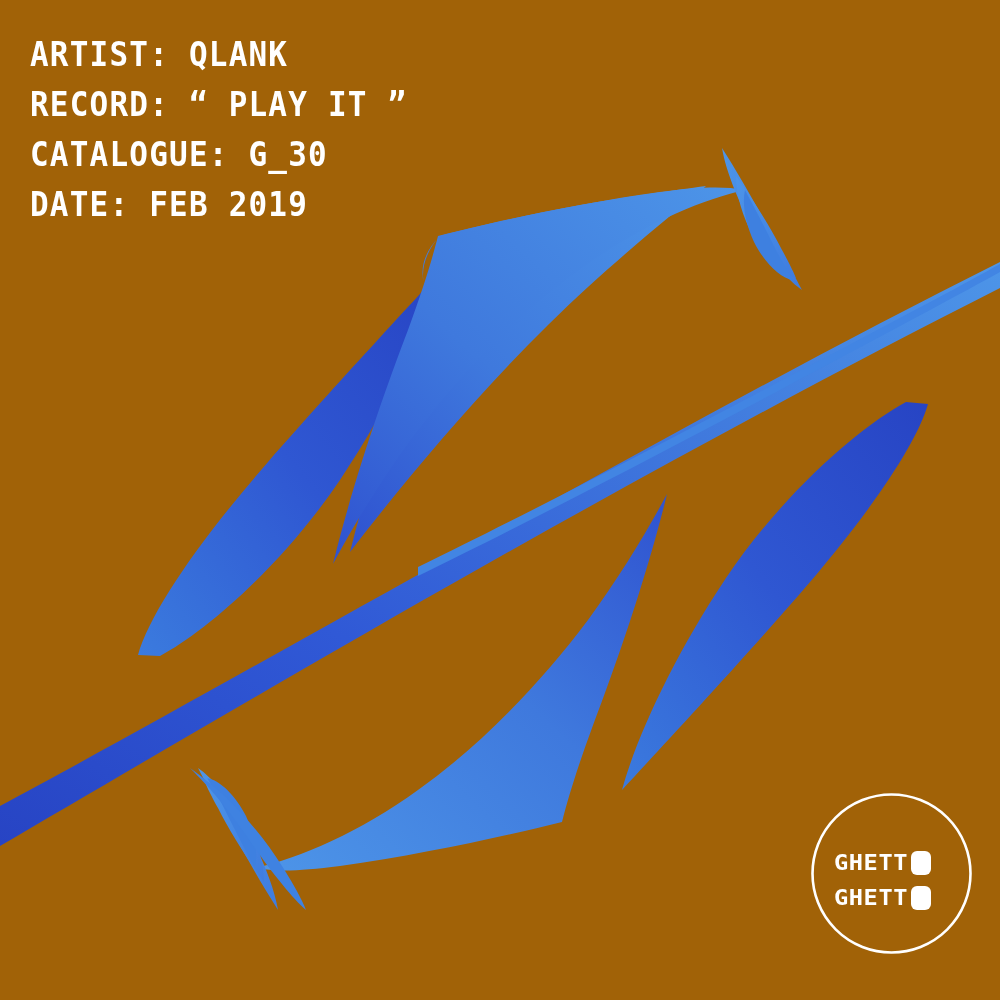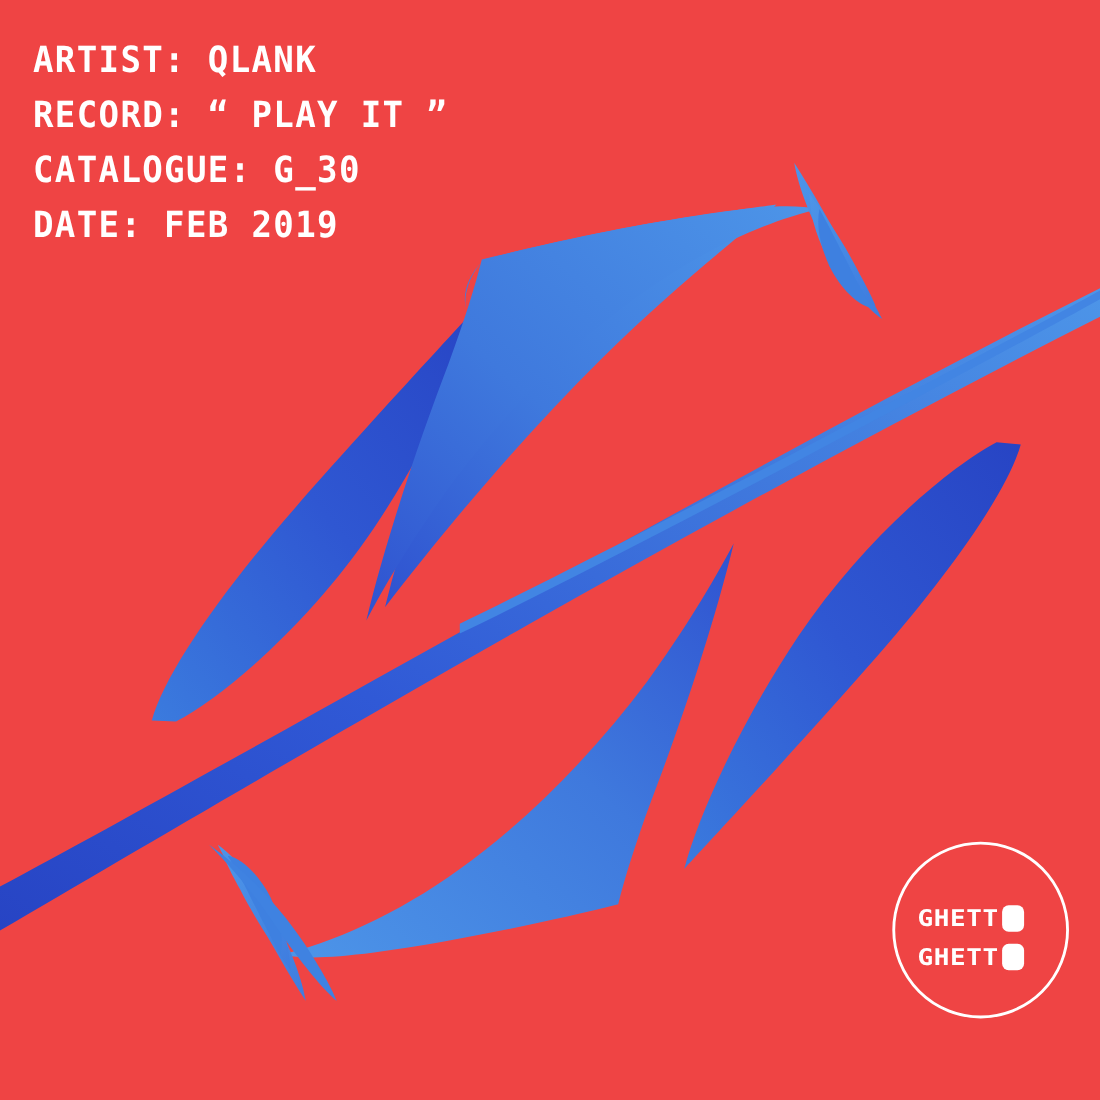--- a/index.html
+++ b/index.html
@@ -38,37 +38,37 @@
     font-weight:700;
     white-space:pre;
     text-transform:uppercase;
     transform:scaleY(1.06);
     transform-origin:left top;
   }
   
   #logo{
     position:absolute;
     left:810px;
-    top:764px;
+    top:792px;
     width:163px;height:163px;
     z-index:6;
   }
   #logo svg{display:block;width:163px;height:163px;}
   .logo-word{
     font-family:"DejaVu Sans Mono", monospace;
     font-weight:700;
     font-size:21px;
     letter-spacing:0.5px;
     fill:#ffffff;
   }
 </style>
 </head>
 <body>
 
-<div id="cover" style="background: #ef4444;">
+<div id="cover" style="background: #a16207;">
 
   <svg id="artwork" viewBox="0 0 1000 1000" xmlns="http://www.w3.org/2000/svg" aria-hidden="true">
     <defs>
       <linearGradient id="gTopWing" x1="0" y1="1" x2="1" y2="0">
         <stop offset="0" stop-color="#2F52D0"></stop>
         <stop offset="0.45" stop-color="#3F79DD"></stop>
         <stop offset="1" stop-color="#4D95E8"></stop>
       </linearGradient>
       <linearGradient id="gBotWing" x1="1" y1="0" x2="0" y2="1">
         <stop offset="0" stop-color="#2F52D0"></stop>

